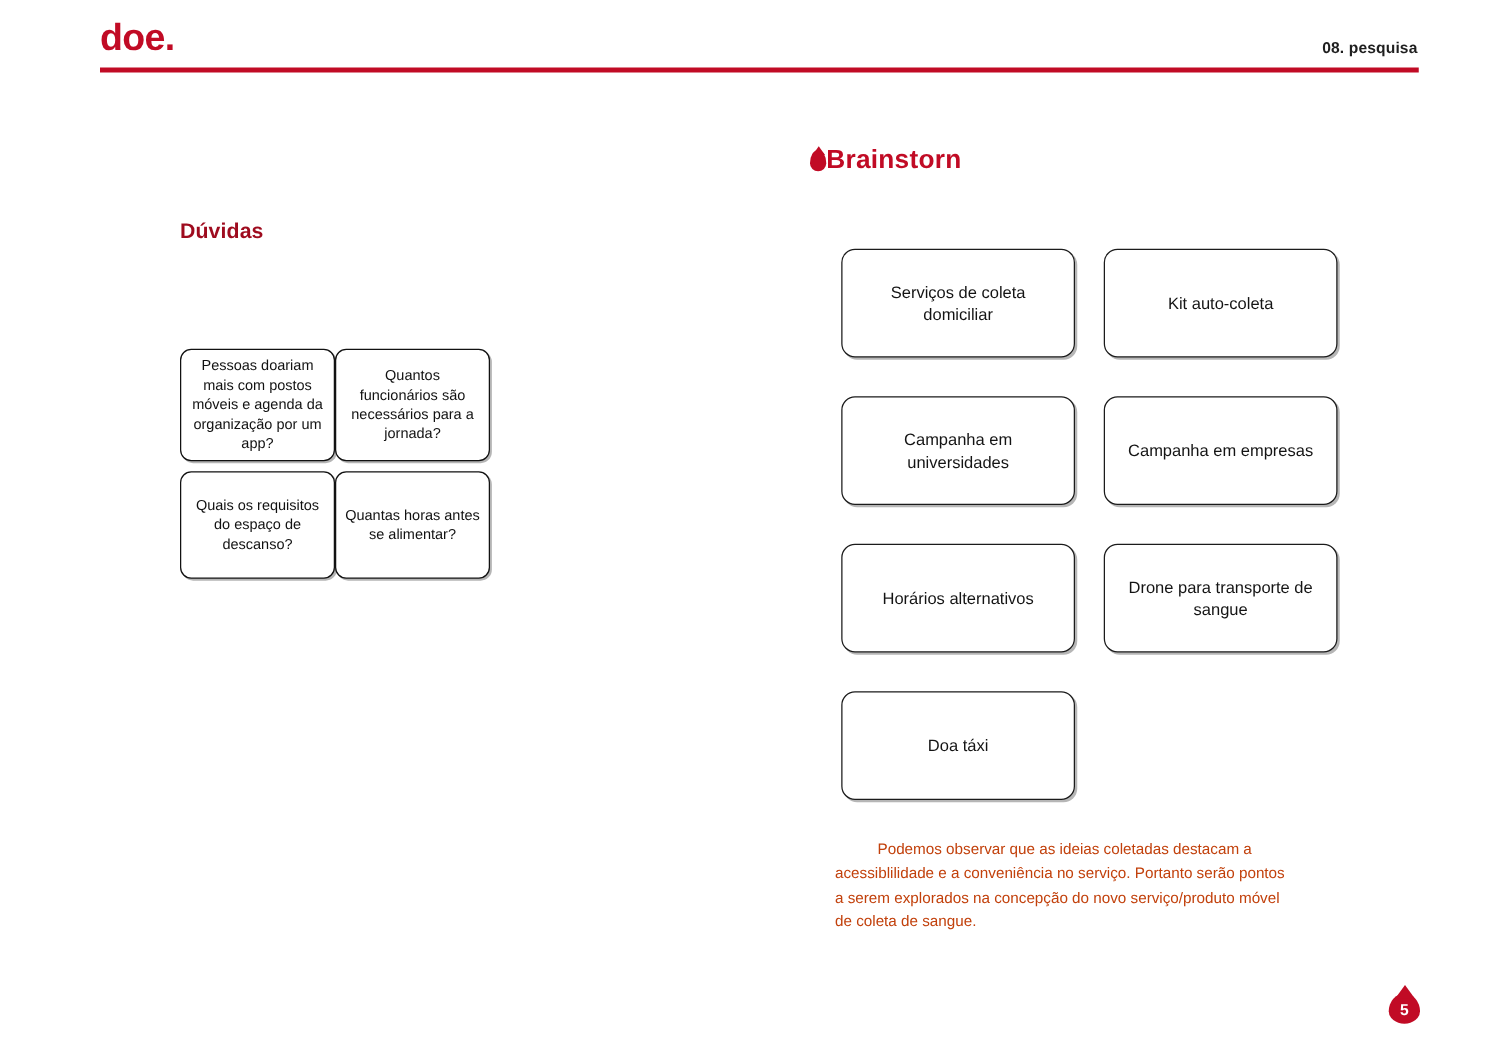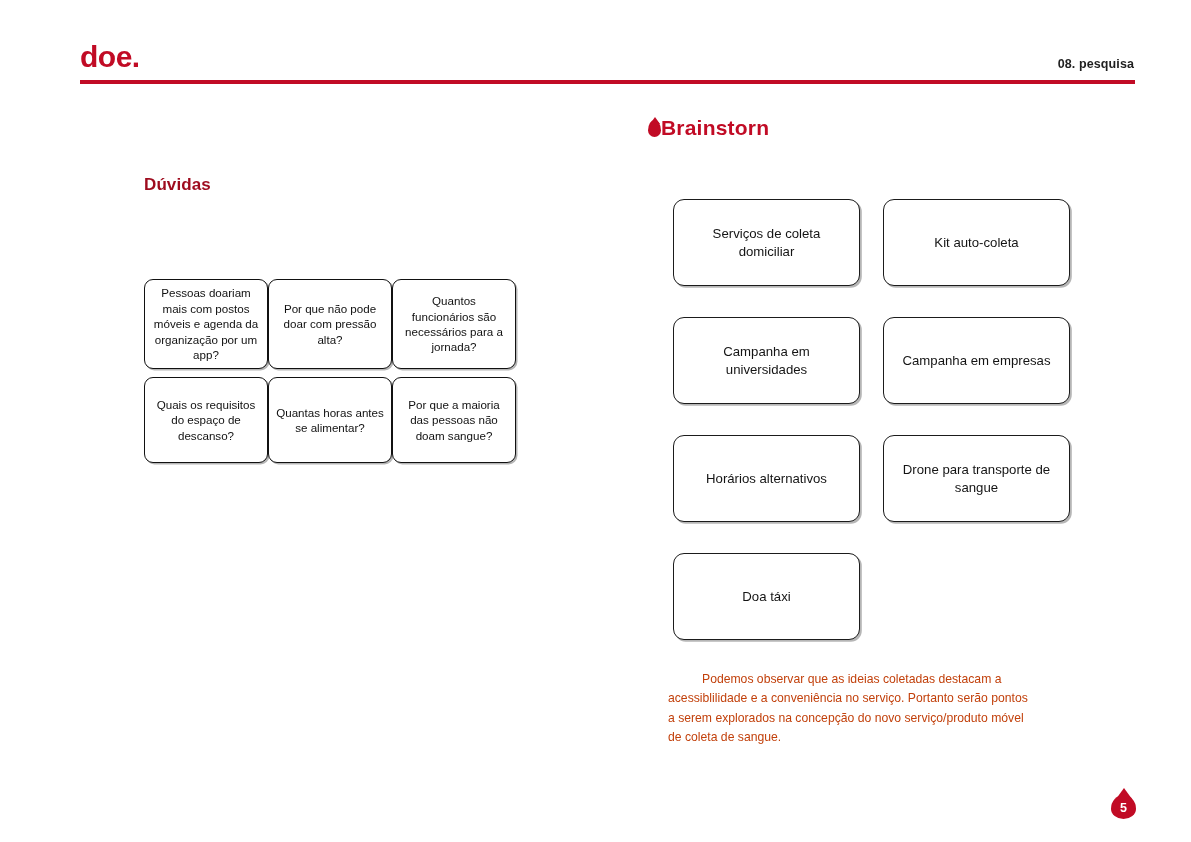--- a/index.html
+++ b/index.html
@@ -16,21 +16,20 @@
     overflow: hidden;
   }
 
   
   .header {
     position: absolute;
     left: 0;
     top: 0;
     width: 1191px;
     height: 62px;
-    margin-top: 26px;
   }
   .brand {
     position: absolute;
     left: 80px;
     top: 16px;
     font-size: 30px;
     font-weight: 700;
     color: #C10B25;
     letter-spacing: -0.5px;
     line-height: 1;
@@ -215,27 +214,25 @@
   <div class="brand">doe.</div>
   <div class="header-section">08. pesquisa</div>
   <div class="header-rule"></div>
 </div>
 
 <div class="duvidas-title">Dúvidas</div>
 
 <div class="duvidas-grid">
   <div class="duvidas-row">
     <div class="q-card tall">Pessoas doariam mais com postos móveis e agenda da organização por um app?</div>
-    <div class="q-card tall">Por que não pode doar com pressão alta?</div>
     <div class="q-card tall">Quantos funcionários são necessários para a jornada?</div>
   </div>
   <div class="duvidas-row">
     <div class="q-card short">Quais os requisitos do espaço de descanso?</div>
     <div class="q-card short">Quantas horas antes se alimentar?</div>
-    <div class="q-card short">Por que a maioria das pessoas não doam sangue?</div>
   </div>
 </div>
 
 <div class="brainstorn-head">
   <span class="drop"></span>
   <span class="brainstorn-title">Brainstorn</span>
 </div>
 
 <div class="b-grid">
   <div class="b-row">

